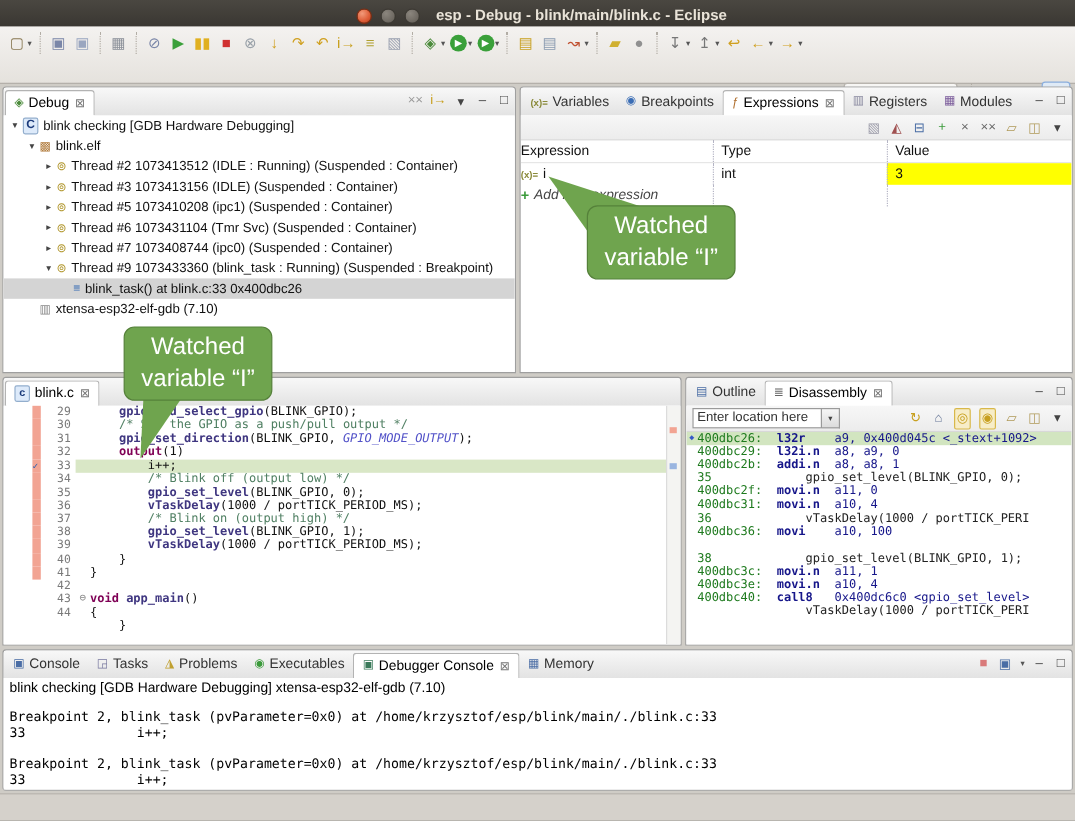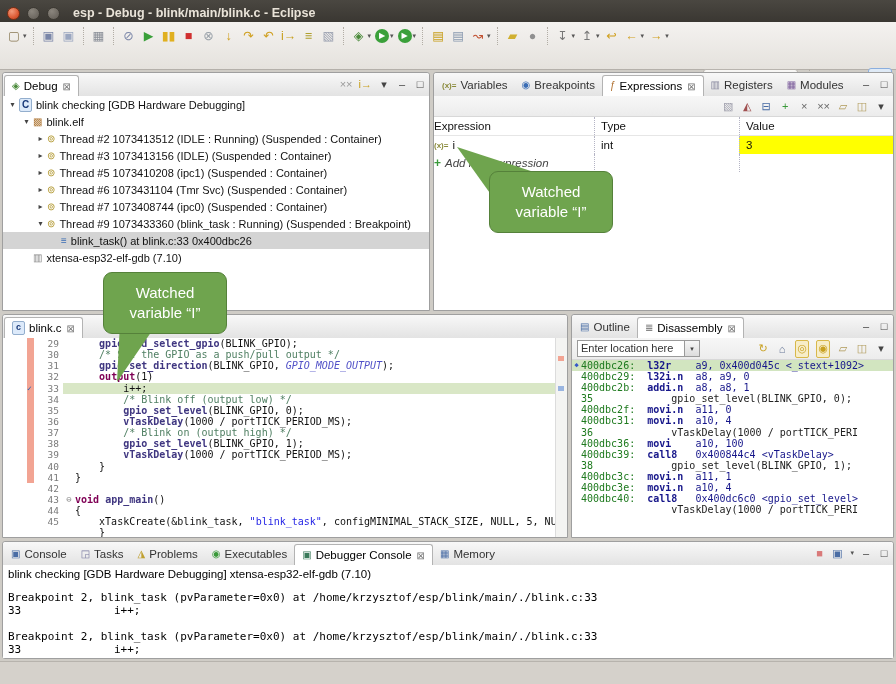--- a/index.html
+++ b/index.html
@@ -1,18 +1,18 @@
 <!DOCTYPE html>
 <html><head>
 <meta charset="utf-8">
 <style>
   html,body{margin:0;padding:0;background:#555;}
   #win{position:relative;width:896px;height:684px;background:#cfccc6;font-family:"Liberation Sans",sans-serif;overflow:hidden;}
   
-  #titlebar{position:absolute;left:0;top:0;width:896px;height:26px;background:linear-gradient(#4a4741,#37342f);display:flex;align-items:center;}
+  #titlebar{position:absolute;left:0;top:0;width:896px;height:26px;background:linear-gradient(#4a4741,#37342f);display:flex;align-items:center;justify-content:center;}
   .wbtn{width:13px;height:13px;border-radius:50%;margin-left:7px;box-sizing:border-box;}
   .wclose{background:radial-gradient(circle at 35% 30%,#f29a7a,#dd5b35 60%,#b0411f);border:1px solid #7e2d12;}
   .wmin,.wmax{background:radial-gradient(circle at 35% 30%,#8b867e,#5f5a53);border:1px solid #3c3933;}
   #wtitle{color:#e9e3d8;font-size:12.5px;margin-left:13px;font-weight:bold;}
   
   #toolbar{position:absolute;left:0;top:22px;width:896px;height:48px;background:linear-gradient(#f4f2f0,#e5e2dd);border-bottom:1px solid #b4b0aa;box-sizing:border-box;}
   #tbicons{position:absolute;left:4px;top:2px;height:24px;display:flex;align-items:center;}
   .tbtn{display:flex;align-items:center;padding:1px 2px;border-radius:3px;cursor:default;}
   .tbi{min-width:16px;height:16px;display:flex;align-items:center;justify-content:center;font-size:12.5px;line-height:16px;}
   .tbi.circ{width:14px;height:14px;min-width:14px;border-radius:50%;font-size:8px;}
@@ -80,21 +80,21 @@
   .dmark{width:9px;flex:none;font-size:7px;color:#3558c8;text-align:center;line-height:11px;}
   .daddr{color:#1e7a1e;}.dmn{color:#16168a;font-weight:bold;}.dops{color:#16168a;}
   .dnum{color:#1e7a1e;}.dsrc{color:#222;}
   
   #console-body{padding:3px 5px;}
   #chdr{font-size:11.5px;color:#000;margin-bottom:11px;}
   #clog{margin:0;font-family:"DejaVu Sans Mono",monospace;font-size:11px;line-height:13px;color:#000;white-space:pre;}
   
   #statusbar{position:absolute;left:0;top:661px;width:896px;height:23px;background:#d5d1cb;border-top:1px solid #b7b3ad;box-sizing:border-box;}
   
-  .callout{position:absolute;width:122px;height:60px;border-radius:9px;display:flex;flex-direction:column;align-items:center;justify-content:center;font-size:15px;line-height:1.35;z-index:50;}
+  .callout{position:absolute;width:122px;height:60px;border-radius:9px;display:flex;flex-direction:column;align-items:center;justify-content:center;font-size:20px;line-height:1.35;z-index:50;}
   .cotail{position:absolute;z-index:49;}
 </style>
 </head>
 <body>
 
 <div id="win">
   <div id="titlebar">
     <span class="wbtn wclose"></span>
     <span class="wbtn wmin"></span>
     <span class="wbtn wmax"></span>
@@ -373,21 +373,20 @@
           <div class="cl"><span class="strip sal"></span><span class="ln">35</span><span class="fold"></span><span class="code"><span class="pl">        </span><span class="fn">gpio_set_level</span><span class="pl">(BLINK_GPIO, 0);</span></span></div>
           <div class="cl"><span class="strip sal"></span><span class="ln">36</span><span class="fold"></span><span class="code"><span class="pl">        </span><span class="fn">vTaskDelay</span><span class="pl">(1000 / portTICK_PERIOD_MS);</span></span></div>
           <div class="cl"><span class="strip sal"></span><span class="ln">37</span><span class="fold"></span><span class="code"><span class="pl">        </span><span class="cm">/* Blink on (output high) */</span></span></div>
           <div class="cl"><span class="strip sal"></span><span class="ln">38</span><span class="fold"></span><span class="code"><span class="pl">        </span><span class="fn">gpio_set_level</span><span class="pl">(BLINK_GPIO, 1);</span></span></div>
           <div class="cl"><span class="strip sal"></span><span class="ln">39</span><span class="fold"></span><span class="code"><span class="pl">        </span><span class="fn">vTaskDelay</span><span class="pl">(1000 / portTICK_PERIOD_MS);</span></span></div>
           <div class="cl"><span class="strip sal"></span><span class="ln">40</span><span class="fold"></span><span class="code"><span class="pl">    }</span></span></div>
           <div class="cl"><span class="strip sal"></span><span class="ln">41</span><span class="fold"></span><span class="code"><span class="pl">}</span></span></div>
           <div class="cl"><span class="strip"></span><span class="ln">42</span><span class="fold"></span><span class="code"></span></div>
           <div class="cl"><span class="strip"></span><span class="ln">43</span><span class="fold">⊖</span><span class="code"><span class="kw">void</span><span class="pl"> </span><span class="fn">app_main</span><span class="pl">()</span></span></div>
           <div class="cl"><span class="strip"></span><span class="ln">44</span><span class="fold"></span><span class="code"><span class="pl">{</span></span></div>
-          <div class="cl"><span class="strip"></span><span class="ln">45</span><span class="fold"></span><span class="code"><span class="pl">    xTaskCreate(&amp;blink_task, </span><span class="str">"blink_task"</span><span class="pl">, configMINIMAL_STACK_SIZE, NULL, 5, NULL);</span></span></div>
           <div class="cl"><span class="strip"></span><span class="ln"></span><span class="fold"></span><span class="code"><span class="pl">    }</span></span></div>
         </div>
       <div class="oruler">
         <div class="omark" style="top:18px;background:#f2a493;"></div>
         <div class="omark" style="top:48px;background:#9ab5e0;"></div>
       </div>
     </div>
   </div>
 
   <div class="panel" id="disasm-panel">
@@ -422,21 +421,21 @@
         </div>
       <div id="disasm-rows">
           <div class="drow cur"><span class="dmark">◆</span><span class="dtext"><span class="daddr">400dbc26:  </span><span class="dmn">l32r    </span><span class="dops">a9, 0x400d045c &lt;_stext+1092&gt;</span></span></div>
           <div class="drow"><span class="dmark"> </span><span class="dtext"><span class="daddr">400dbc29:  </span><span class="dmn">l32i.n  </span><span class="dops">a8, a9, 0</span></span></div>
           <div class="drow"><span class="dmark"> </span><span class="dtext"><span class="daddr">400dbc2b:  </span><span class="dmn">addi.n  </span><span class="dops">a8, a8, 1</span></span></div>
           <div class="drow"><span class="dmark"> </span><span class="dtext"><span class="dnum">35             </span><span class="dsrc">gpio_set_level(BLINK_GPIO, 0);</span></span></div>
           <div class="drow"><span class="dmark"> </span><span class="dtext"><span class="daddr">400dbc2f:  </span><span class="dmn">movi.n  </span><span class="dops">a11, 0</span></span></div>
           <div class="drow"><span class="dmark"> </span><span class="dtext"><span class="daddr">400dbc31:  </span><span class="dmn">movi.n  </span><span class="dops">a10, 4</span></span></div>
           <div class="drow"><span class="dmark"> </span><span class="dtext"><span class="dnum">36             </span><span class="dsrc">vTaskDelay(1000 / portTICK_PERI</span></span></div>
           <div class="drow"><span class="dmark"> </span><span class="dtext"><span class="daddr">400dbc36:  </span><span class="dmn">movi    </span><span class="dops">a10, 100</span></span></div>
-          <div class="drow"><span class="dmark"> </span><span class="dtext"><span class="daddr">400dbc39:  </span><span class="dmn">call8   </span><span class="dops">0x400844c4 &lt;vTaskDelay&gt;</span></span></div>
+          <div class="drow"><span class="dmark"> </span></div>
           <div class="drow"><span class="dmark"> </span><span class="dtext"><span class="dnum">38             </span><span class="dsrc">gpio_set_level(BLINK_GPIO, 1);</span></span></div>
           <div class="drow"><span class="dmark"> </span><span class="dtext"><span class="daddr">400dbc3c:  </span><span class="dmn">movi.n  </span><span class="dops">a11, 1</span></span></div>
           <div class="drow"><span class="dmark"> </span><span class="dtext"><span class="daddr">400dbc3e:  </span><span class="dmn">movi.n  </span><span class="dops">a10, 4</span></span></div>
           <div class="drow"><span class="dmark"> </span><span class="dtext"><span class="daddr">400dbc40:  </span><span class="dmn">call8   </span><span class="dops">0x400dc6c0 &lt;gpio_set_level&gt;</span></span></div>
           <div class="drow"><span class="dmark"> </span><span class="dtext"><span class="dnum">               </span><span class="dsrc">vTaskDelay(1000 / portTICK_PERI</span></span></div>
         </div>
     </div>
   </div>
 
   <div class="panel" id="console-panel">

